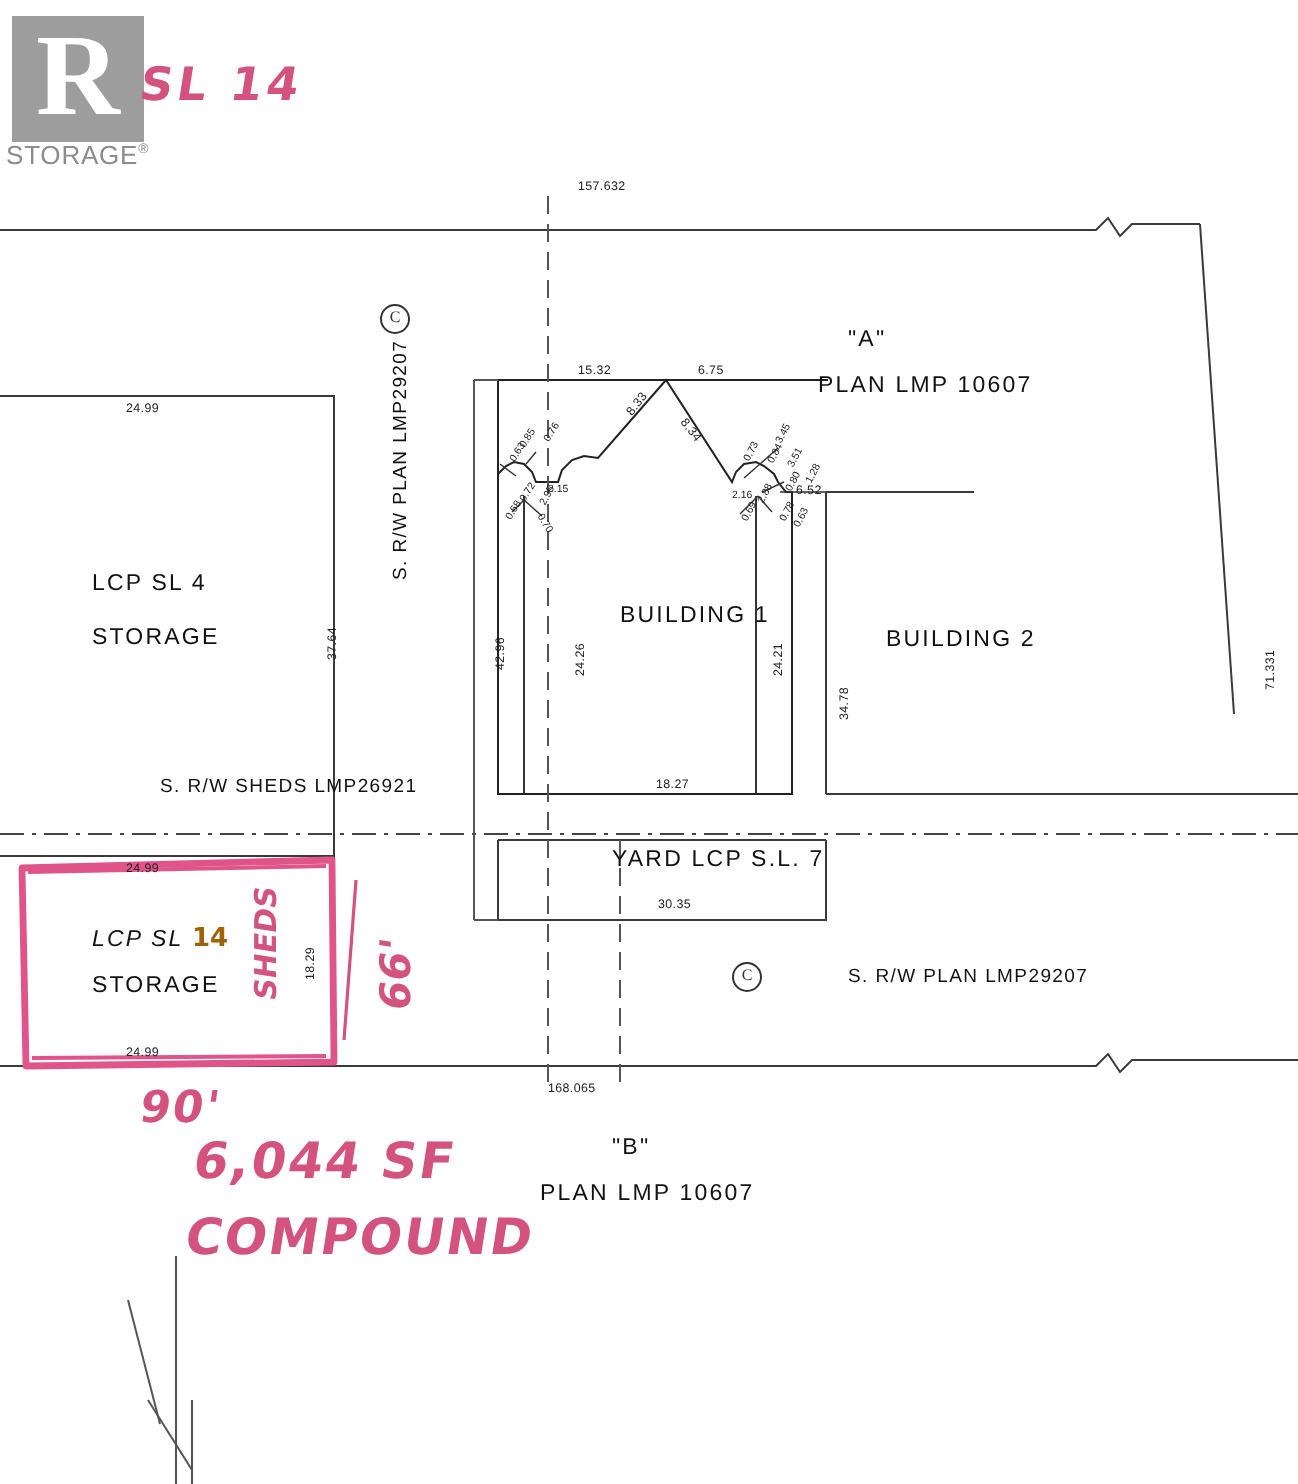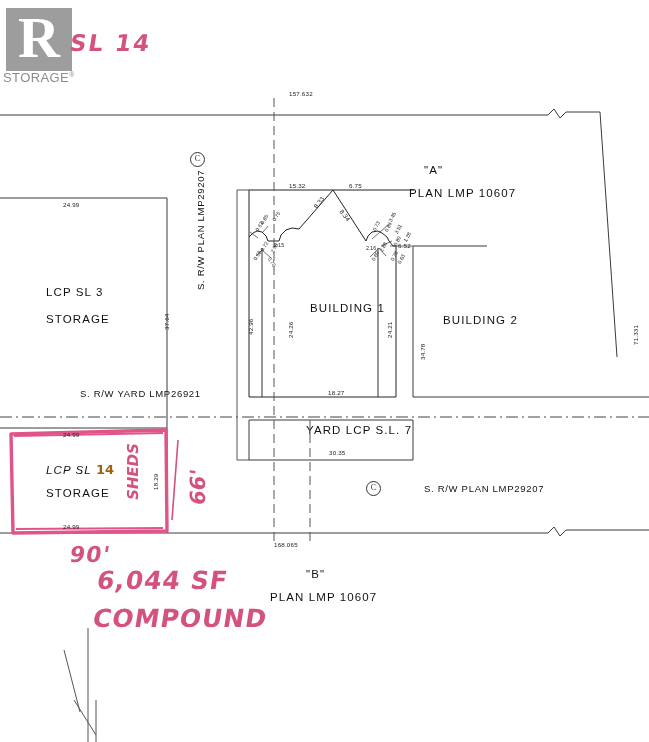--- a/index.html
+++ b/index.html
@@ -151,25 +151,25 @@
 
 
   <div class="hw hw-sl" style="left:70px;top:30px;"><span class="skew">SL 14</span></div>
 
   <div class="lbl dim" style="left:289px;top:90px;">157.632</div>
   <div class="lbl dim" style="left:274px;top:541px;">168.065</div>
   <div class="lbl dim rot90" style="left:632px;top:345px;">71.331</div>
 
   <div class="lbl dim" style="left:63px;top:201px;">24.99</div>
   <div class="lbl dim rot90" style="left:163px;top:330px;">37.64</div>
-  <div class="lbl big" style="left:46px;top:286px;">LCP  SL  3</div>
+  <div class="lbl big" style="left:46px;top:286px;">LCP  SL  4</div>
   <div class="lbl big" style="left:46px;top:313px;">STORAGE</div>
 
   <div class="lbl med rot90" style="left:195px;top:290px;">S. R/W PLAN LMP29207</div>
-  <div class="lbl med" style="left:80px;top:388px;">S. R/W YARD LMP26921</div>
+  <div class="lbl med" style="left:80px;top:388px;">S. R/W SHEDS LMP26921</div>
 
   <div class="lbl dim" style="left:63px;top:431px;">24.99</div>
   <div class="lbl dim" style="left:63px;top:523px;">24.99</div>
   <div class="lbl dim rot90" style="left:152px;top:490px;">18.29</div>
   <div class="lbl big" style="left:46px;top:464px;font-style:italic;">LCP  SL</div>
   <div class="hw-14" style="left:96px;top:462px;">14</div>
   <div class="lbl big" style="left:46px;top:487px;">STORAGE</div>
 
   <div class="hw hw-rot" style="left:124px;top:500px;font-size:15px;"><span class="skew">SHEDS</span></div>
 

